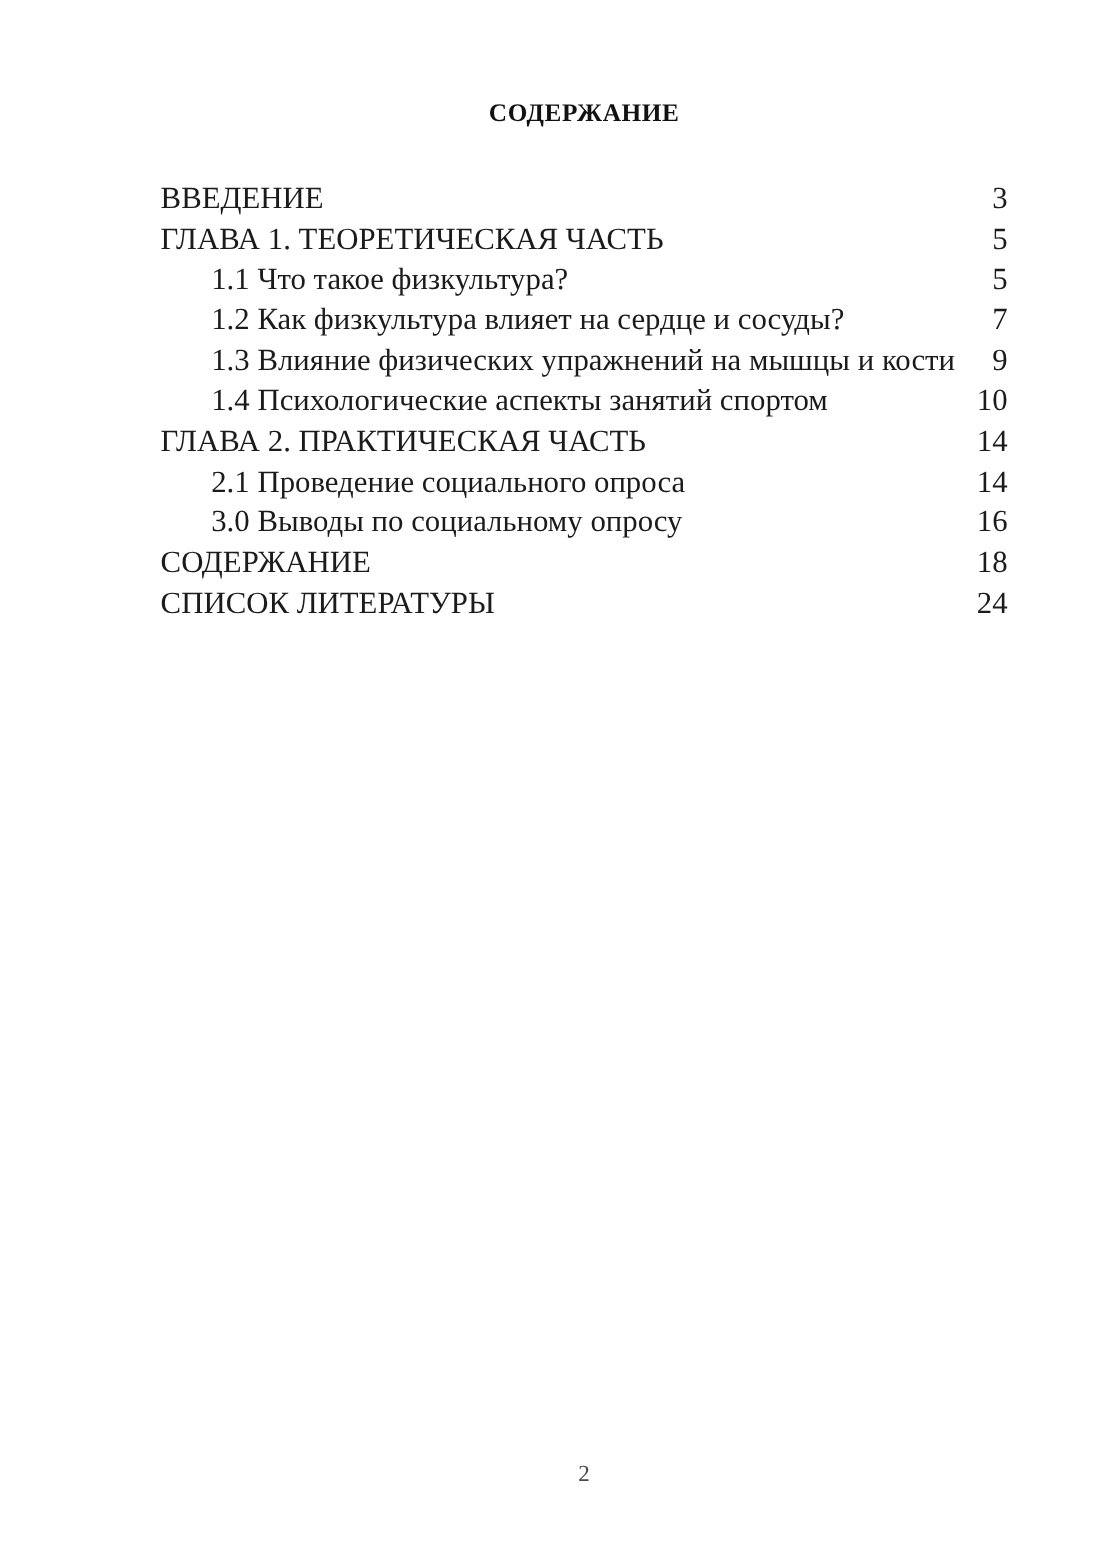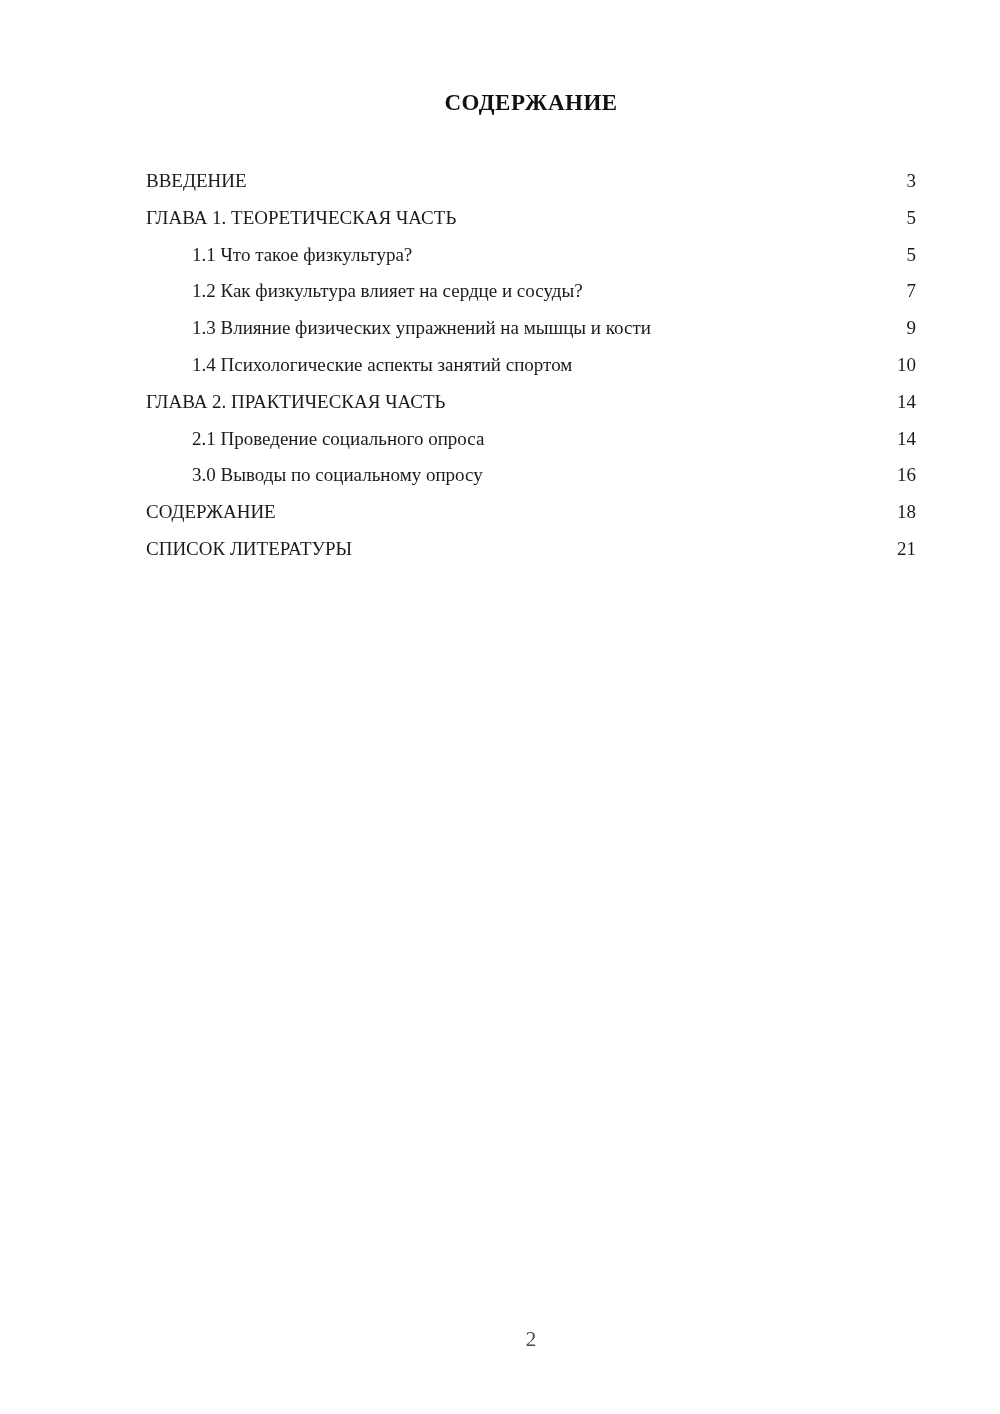--- a/index.html
+++ b/index.html
@@ -33,21 +33,21 @@
     top: 163px;
     left: 146px;
     right: 84px;
   }
   .toc-row {
     display: flex;
     justify-content: space-between;
     align-items: flex-start;
     height: 36.8px;
     line-height: 36.8px;
-    font-size: 19px;
+    font-size: 28px;
     white-space: nowrap;
   }
   .toc-row.level-1 .toc-label {
     padding-left: 46px;
   }
   .toc-label {
     flex: 1 1 auto;
     overflow: hidden;
   }
   .toc-page {
@@ -117,18 +117,18 @@
     <span class="toc-page">16</span>
   </div>
 
   <div class="toc-row level-0">
     <span class="toc-label">СОДЕРЖАНИЕ</span>
     <span class="toc-page">18</span>
   </div>
 
   <div class="toc-row level-0">
     <span class="toc-label">СПИСОК ЛИТЕРАТУРЫ</span>
-    <span class="toc-page">21</span>
+    <span class="toc-page">24</span>
   </div>
 </div>
 
   <div class="footer-page-number">2</div>
 </div>
 
 </body></html>

